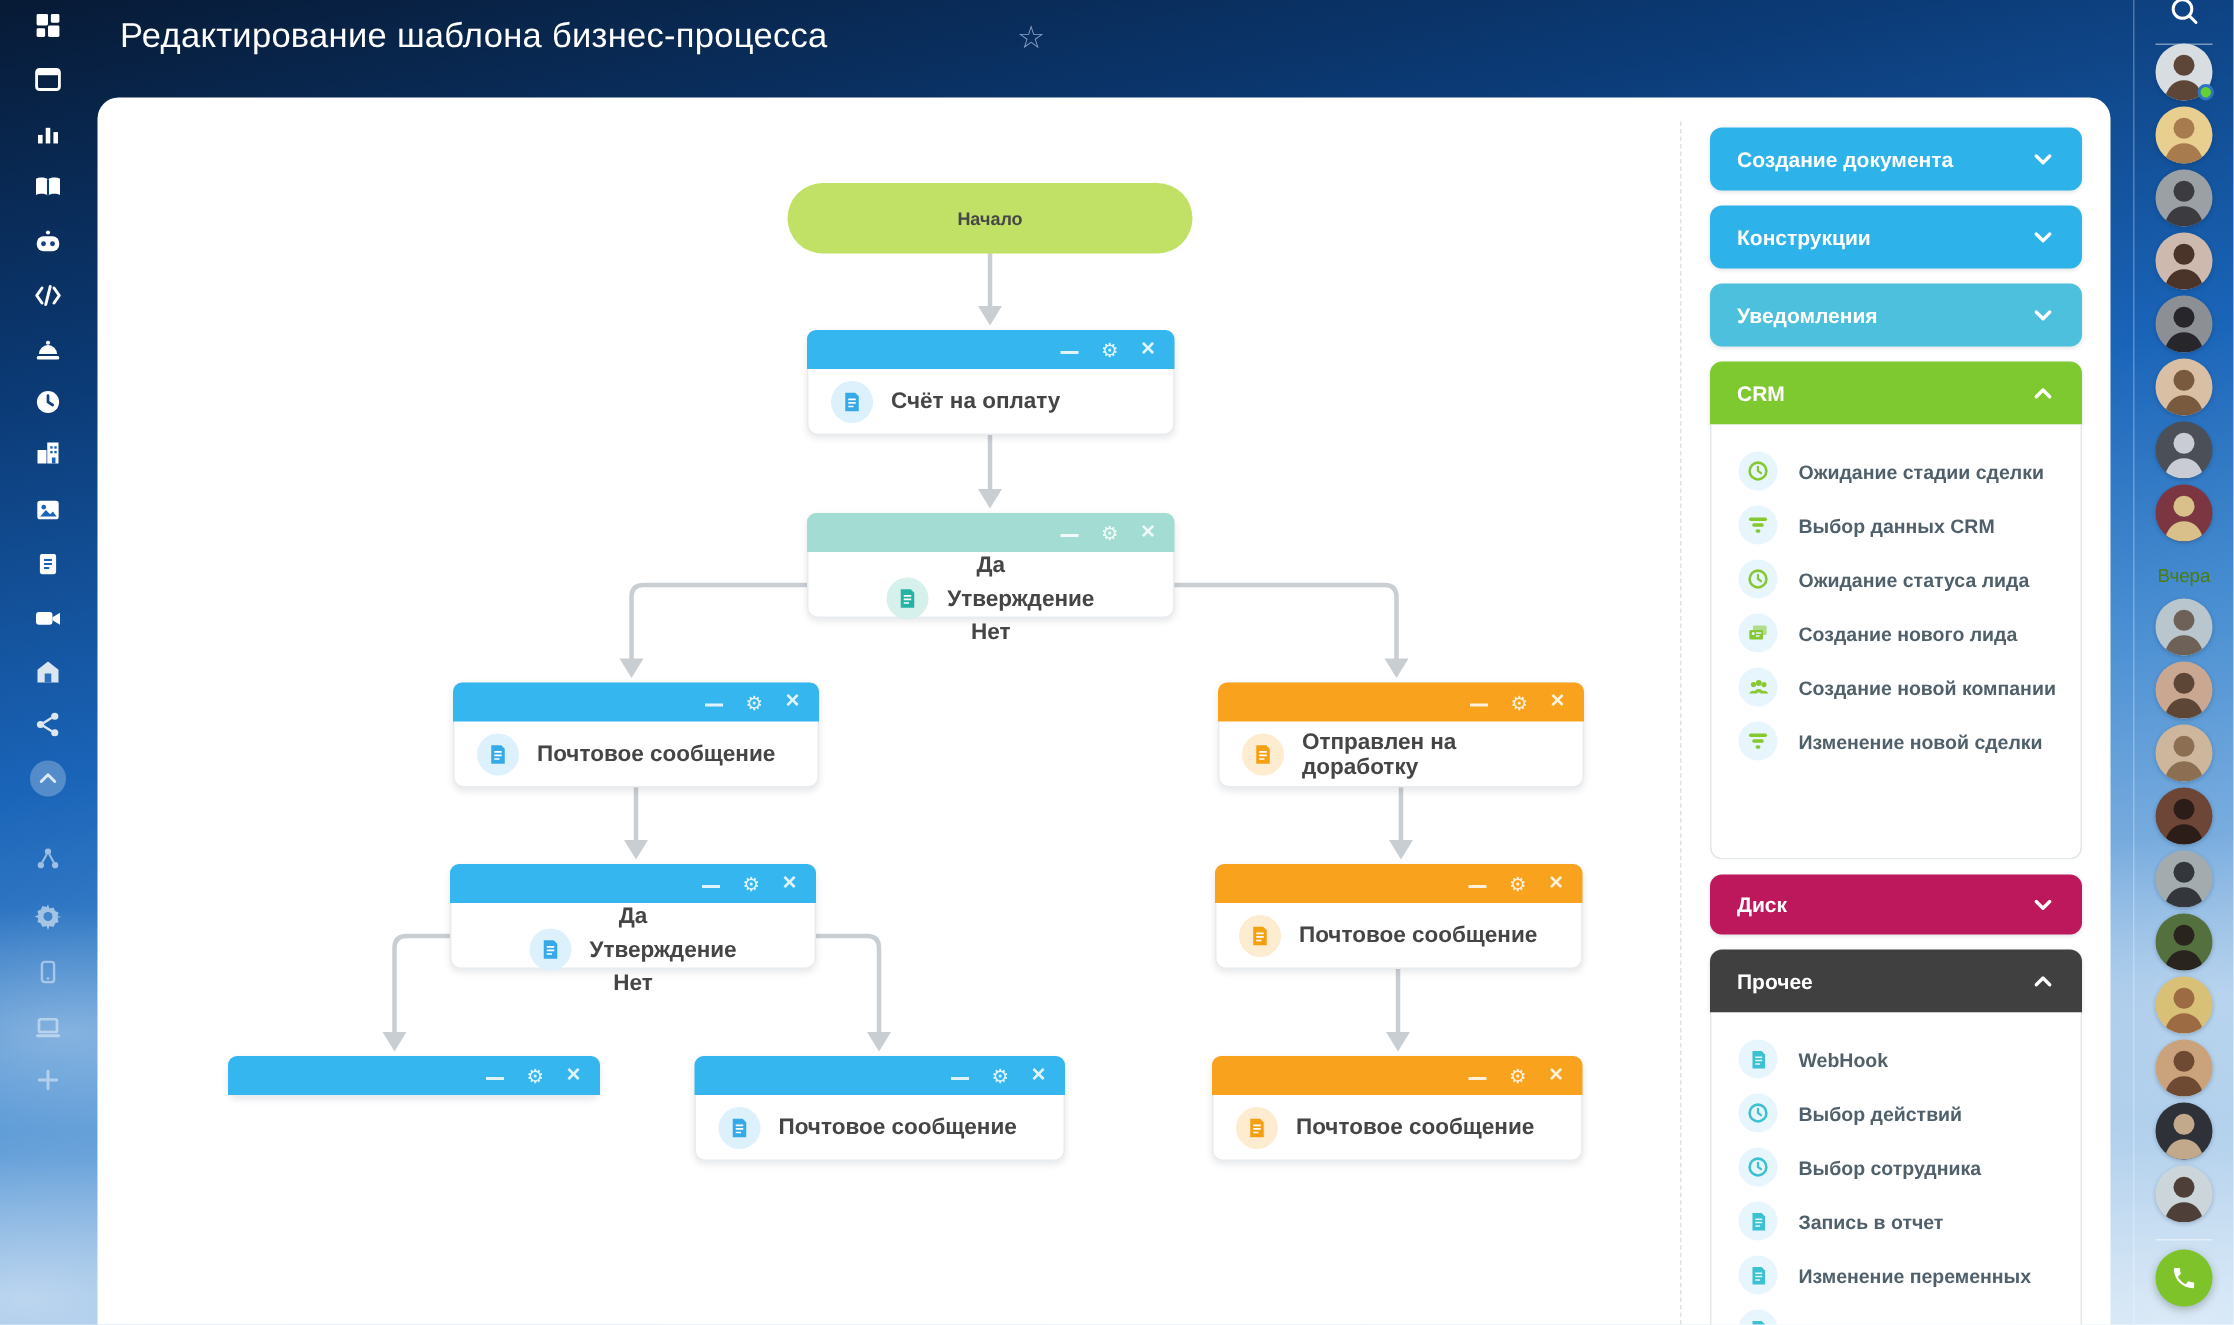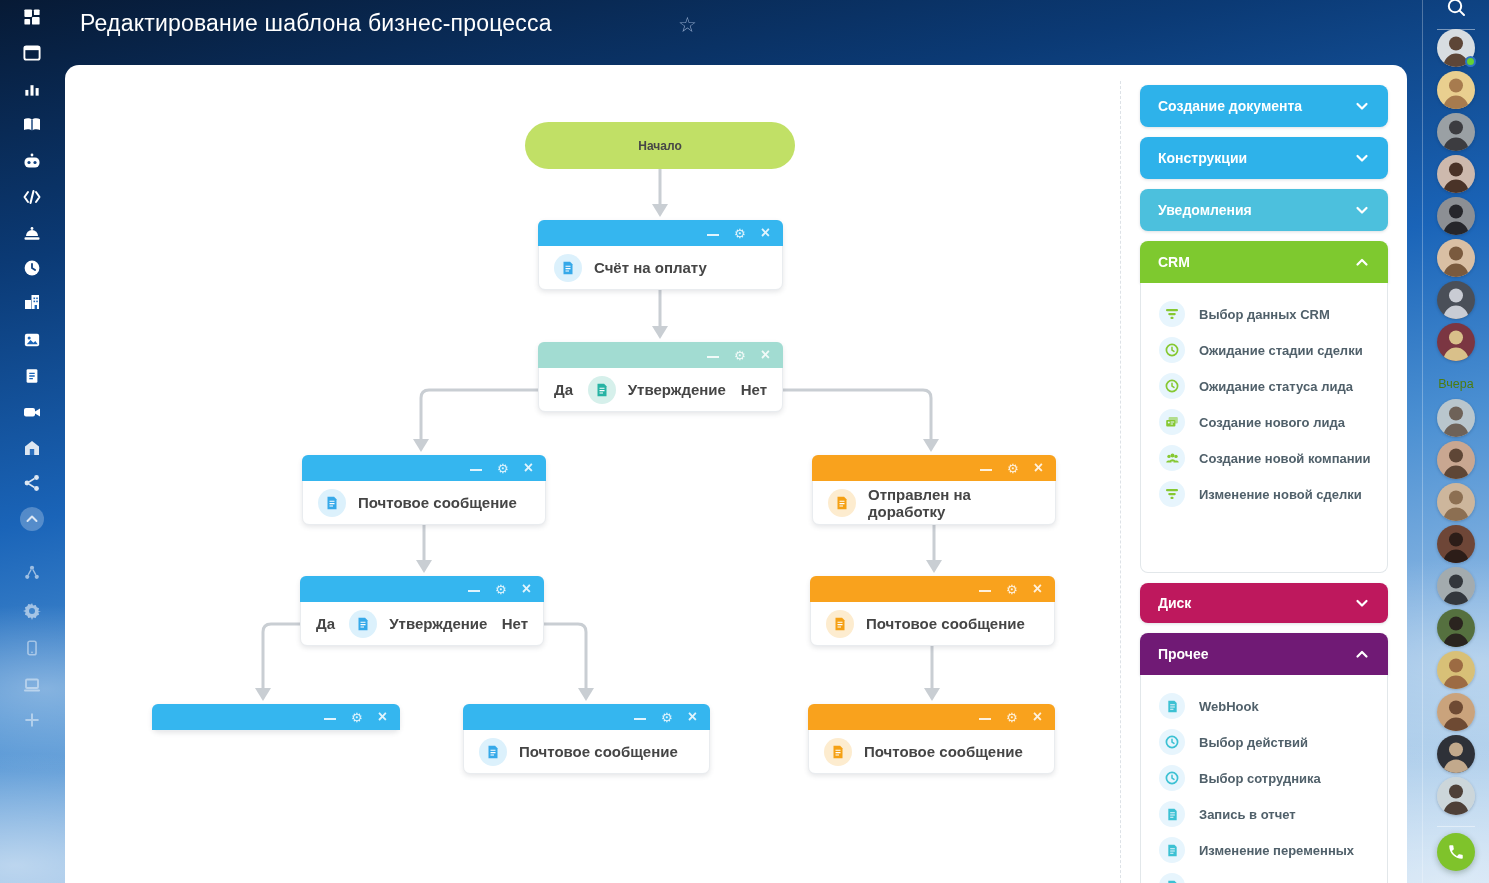--- a/index.html
+++ b/index.html
@@ -32,31 +32,31 @@
   
   .node { position:absolute; background:#fff; border:1px solid #e9ecef; border-radius:7px; box-shadow:0 2px 5px rgba(70,80,90,.14); }
   .node-header { height:26px; border-radius:6px 6px 0 0; display:flex; justify-content:flex-end; align-items:center; gap:15px; padding:0 13px; margin:-1px -1px 0 -1px; }
   .blue  .node-header { background:#35b6ef; }
   .teal  .node-header { background:#a2dcd2; }
   .orange .node-header { background:#f9a21d; }
   .ctl { color:rgba(255,255,255,.85); font-size:13px; line-height:1; cursor:pointer; }
   .ctl.minbar { width:12px; height:2px; background:rgba(255,255,255,.85); margin-bottom:-4px; }
   .ctl.x { font-size:16px; font-weight:700; }
   .node-body { height:43px; display:flex; align-items:center; gap:12px; padding:0 15px; font-size:15px; font-weight:700; color:#454545; }
-  .node-body.cond { justify-content:space-between; gap:0; }
+  .node-body.cond { justify-content:space-between; gap:0;flex-direction:column; }
   .cond .mid { display:flex; align-items:center; gap:12px; }
   .nicon { width:28px; height:28px; border-radius:50%; display:flex; align-items:center; justify-content:center; flex:0 0 auto; }
   .blue  .nicon { background:#dcf1fc; color:#36a9e9; }
   .teal  .nicon { background:#d6f0eb; color:#27b3a4; }
   .orange .nicon { background:#fdeccf; color:#f5a013; }
   
   .palette { position:absolute; left:1075px; top:20px; width:248px; }
   .psec { position:absolute; left:0; width:248px; height:42px; border-radius:8px; display:flex; align-items:center; justify-content:space-between;
     padding:0 18px; color:#fff; font-size:14px; font-weight:700; box-shadow:0 1px 3px rgba(30,50,70,.15); cursor:pointer; }
-  .ps-blue{background:#2eb2ea} .ps-cyan{background:#4cc0dd} .ps-green{background:#7ec92f} .ps-gray{background:#be185d} .ps-teal{background:#701a75}
+  .ps-blue{background:#2eb2ea} .ps-cyan{background:#4cc0dd} .ps-green{background:#7ec92f} .ps-gray{background:#be185d} .ps-teal{background:#404040}
   .psec.open { border-radius:8px 8px 0 0; }
   .plist { position:absolute; left:0; width:248px; background:#fff; border:1px solid #e2e7ea; border-top:none; border-radius:0 0 8px 8px; padding:13px 0 10px 0; }
   .pitem { height:36px; display:flex; align-items:center; gap:14px; padding:0 0 0 18px; font-size:13px; font-weight:700; color:#50606a; cursor:pointer; }
   .picon { width:26px; height:26px; border-radius:50%; background:#e7f5fd; display:flex; align-items:center; justify-content:center; flex:0 0 auto; }
   .picon.g { color:#86c832; }
   .picon.t { color:#3cc1d3; }
   
   .right-rail { position:absolute; right:0; top:0; width:67px; height:100%; border-left:1px solid rgba(255,255,255,.28); z-index:5; }
   .rr-search { position:absolute; left:50%; top:-4px; transform:translateX(-50%); color:#fff; }
   .rr-div { position:absolute; left:50%; transform:translateX(-50%); width:38px; height:1px; background:rgba(255,255,255,.45); }
@@ -419,35 +419,35 @@
     <div class="psec ps-green open" style="top:156px">
         <span>CRM</span>
         <svg width="16" height="16" viewBox="0 0 16 16">
           <path d="M3.5 10.5 8 6l4.5 4.5" fill="none" stroke="#fff" stroke-width="2.2" stroke-linecap="round" stroke-linejoin="round"></path>
         </svg>
       </div>
     <div class="plist" style="top:198px;height:290px">
       <div class="pitem">
           <span class="picon g">
             <svg width="14" height="14" viewBox="0 0 14 14">
+              <circle cx="7" cy="7" r="5.6" fill="none" stroke="currentColor" stroke-width="1.7"></circle>
+              <path d="M7 4.2V7l2 1.4" fill="none" stroke="currentColor" stroke-width="1.5" stroke-linecap="round"></path>
+            </svg>
+          </span>
+          <span>Ожидание стадии сделки</span>
+        </div>
+      <div class="pitem">
+          <span class="picon g">
+            <svg width="14" height="14" viewBox="0 0 14 14">
               <rect x="1" y="2" width="12" height="2.3" rx="1.1" fill="currentColor"></rect>
               <rect x="3.2" y="5.9" width="7.6" height="2.3" rx="1.1" fill="currentColor"></rect>
               <rect x="5.4" y="9.8" width="3.2" height="2.3" rx="1.1" fill="currentColor"></rect>
             </svg>
           </span>
           <span>Выбор данных CRM</span>
-        </div>
-      <div class="pitem">
-          <span class="picon g">
-            <svg width="14" height="14" viewBox="0 0 14 14">
-              <circle cx="7" cy="7" r="5.6" fill="none" stroke="currentColor" stroke-width="1.7"></circle>
-              <path d="M7 4.2V7l2 1.4" fill="none" stroke="currentColor" stroke-width="1.5" stroke-linecap="round"></path>
-            </svg>
-          </span>
-          <span>Ожидание стадии сделки</span>
         </div>
       <div class="pitem">
           <span class="picon g">
             <svg width="14" height="14" viewBox="0 0 14 14">
               <circle cx="7" cy="7" r="5.6" fill="none" stroke="currentColor" stroke-width="1.7"></circle>
               <path d="M7 4.2V7l2 1.4" fill="none" stroke="currentColor" stroke-width="1.5" stroke-linecap="round"></path>
             </svg>
           </span>
           <span>Ожидание статуса лида</span>
         </div>

